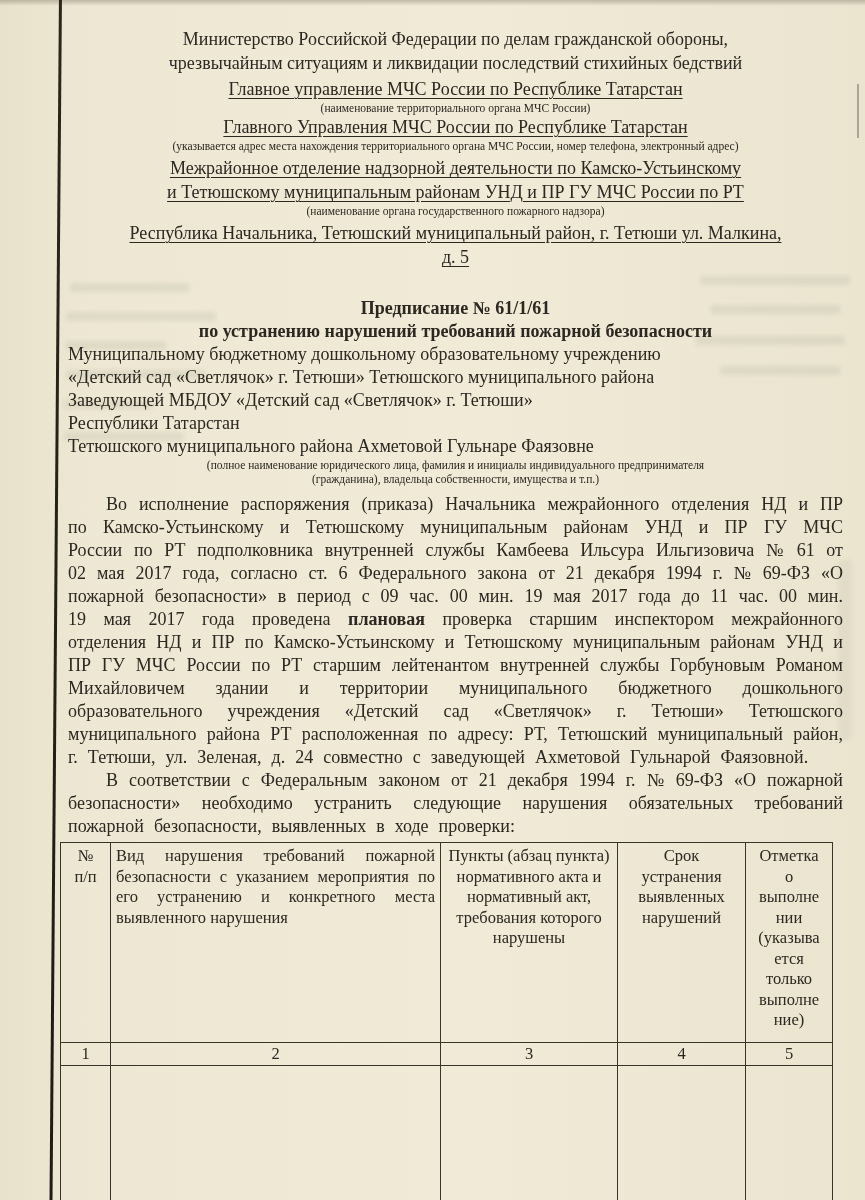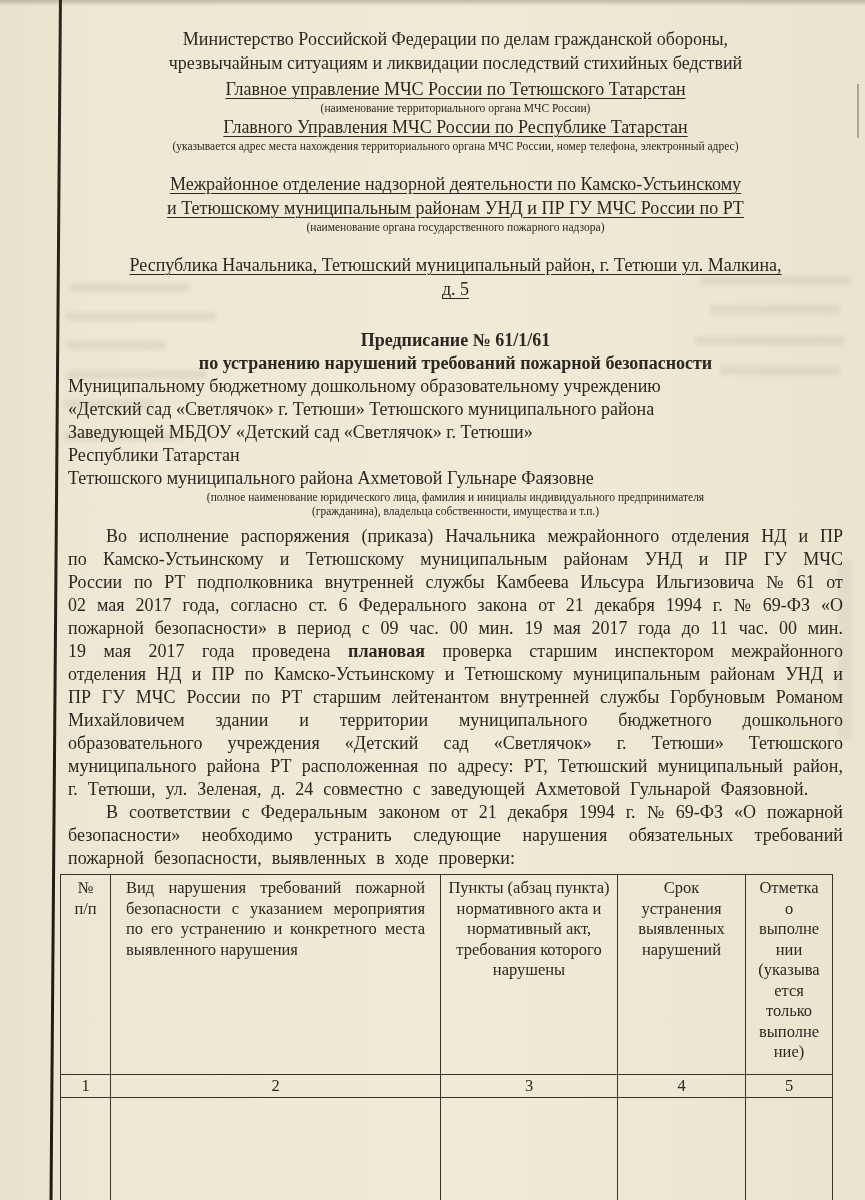--- a/index.html
+++ b/index.html
@@ -49,21 +49,21 @@
   .page {
     position: relative; z-index: 2;
     width: 865px; height: 1146px;
     padding: 27px 22px 0 68px;
   }
 
   .c { text-align: center; }
   .u { text-decoration: underline; text-decoration-thickness: 1.2px; text-underline-offset: 3px; }
   .h { font-size: 18px; line-height: 24px; }
   .small { font-size: 11.5px; line-height: 14px; }
-  .mt2 { margin-top: 2px; } .mt3 { margin-top: 19px; } .mt5 { margin-top: 5px; }
+  .mt2 { margin-top: 2px; } .mt3 { margin-top: 3px; } .mt5 { margin-top: 5px; }
 
   .title-block { margin-top: 28px; }
   .title-line { font-size: 18px; line-height: 23px; font-weight: bold; text-align: center; }
   .addr { font-size: 18px; line-height: 23px; text-align: left; font-family: Liberation Serif, serif; }
 
   .par {
     font-size: 18px; line-height: 23px;
     text-align: justify; text-indent: 38px;
     word-spacing: 5.5px;
     margin: 0;
@@ -78,21 +78,21 @@
   .viol col.c2 { width: 330px; }
   .viol col.c3 { width: 177px; }
   .viol col.c4 { width: 128px; }
   .viol col.c5 { width: 87px; }
   .viol td {
     border: 1.6px solid #39342a; vertical-align: top;
     padding: 3px 4px 2px; font-size: 16.5px; line-height: 20.5px;
   }
   .viol .pre { white-space: pre-line; }
   .viol .ctr { text-align: center; }
-  .viol .just { text-align: justify; padding: 3px 15px; }
+  .viol .just { text-align: justify; padding: 3px 5px; }
   .viol .brk { overflow-wrap: break-word; word-break: break-word; }
   tr.head-row { height: 200px; }
   tr.num-row td { height: 23px; text-align: center; vertical-align: middle; padding: 0 2px; line-height: 20px; }
   tr.empty-row td { height: 200px; }
 </style>
 </head>
 <body>
 
 <div class="paper-texture"></div>
 
@@ -106,21 +106,21 @@
 <div class="smudge sm8"></div>
 <div class="smudge sm9"></div>
 <div class="smudge sm10"></div>
 <div class="smudge sm11"></div>
 
 <div class="page">
 
   <div>
     <div class="h c">Министерство Российской Федерации по делам гражданской обороны,</div>
     <div class="h c">чрезвычайным ситуациям и ликвидации последствий стихийных бедствий</div>
-    <div class="h c u mt2">Главное управление МЧС России по Тетюшского Татарстан</div>
+    <div class="h c u mt2">Главное управление МЧС России по Республике Татарстан</div>
     <div class="small c">(наименование территориального органа МЧС России)</div>
     <div class="h c u">Главного Управления МЧС России по Республике Татарстан</div>
     <div class="small c">(указывается адрес места нахождения территориального органа МЧС России, номер телефона, электронный адрес)</div>
     <div class="h c u mt3">Межрайонное отделение надзорной деятельности  по Камско-Устьинскому</div>
     <div class="h c u">и Тетюшскому муниципальным районам УНД и ПР ГУ МЧС России по РТ</div>
     <div class="small c">(наименование органа государственного пожарного надзора)</div>
     <div class="h c u mt3">Республика Начальника, Тетюшский муниципальный район, г. Тетюши ул. Малкина,</div>
     <div class="h c u">д. 5</div>
   </div>
 

